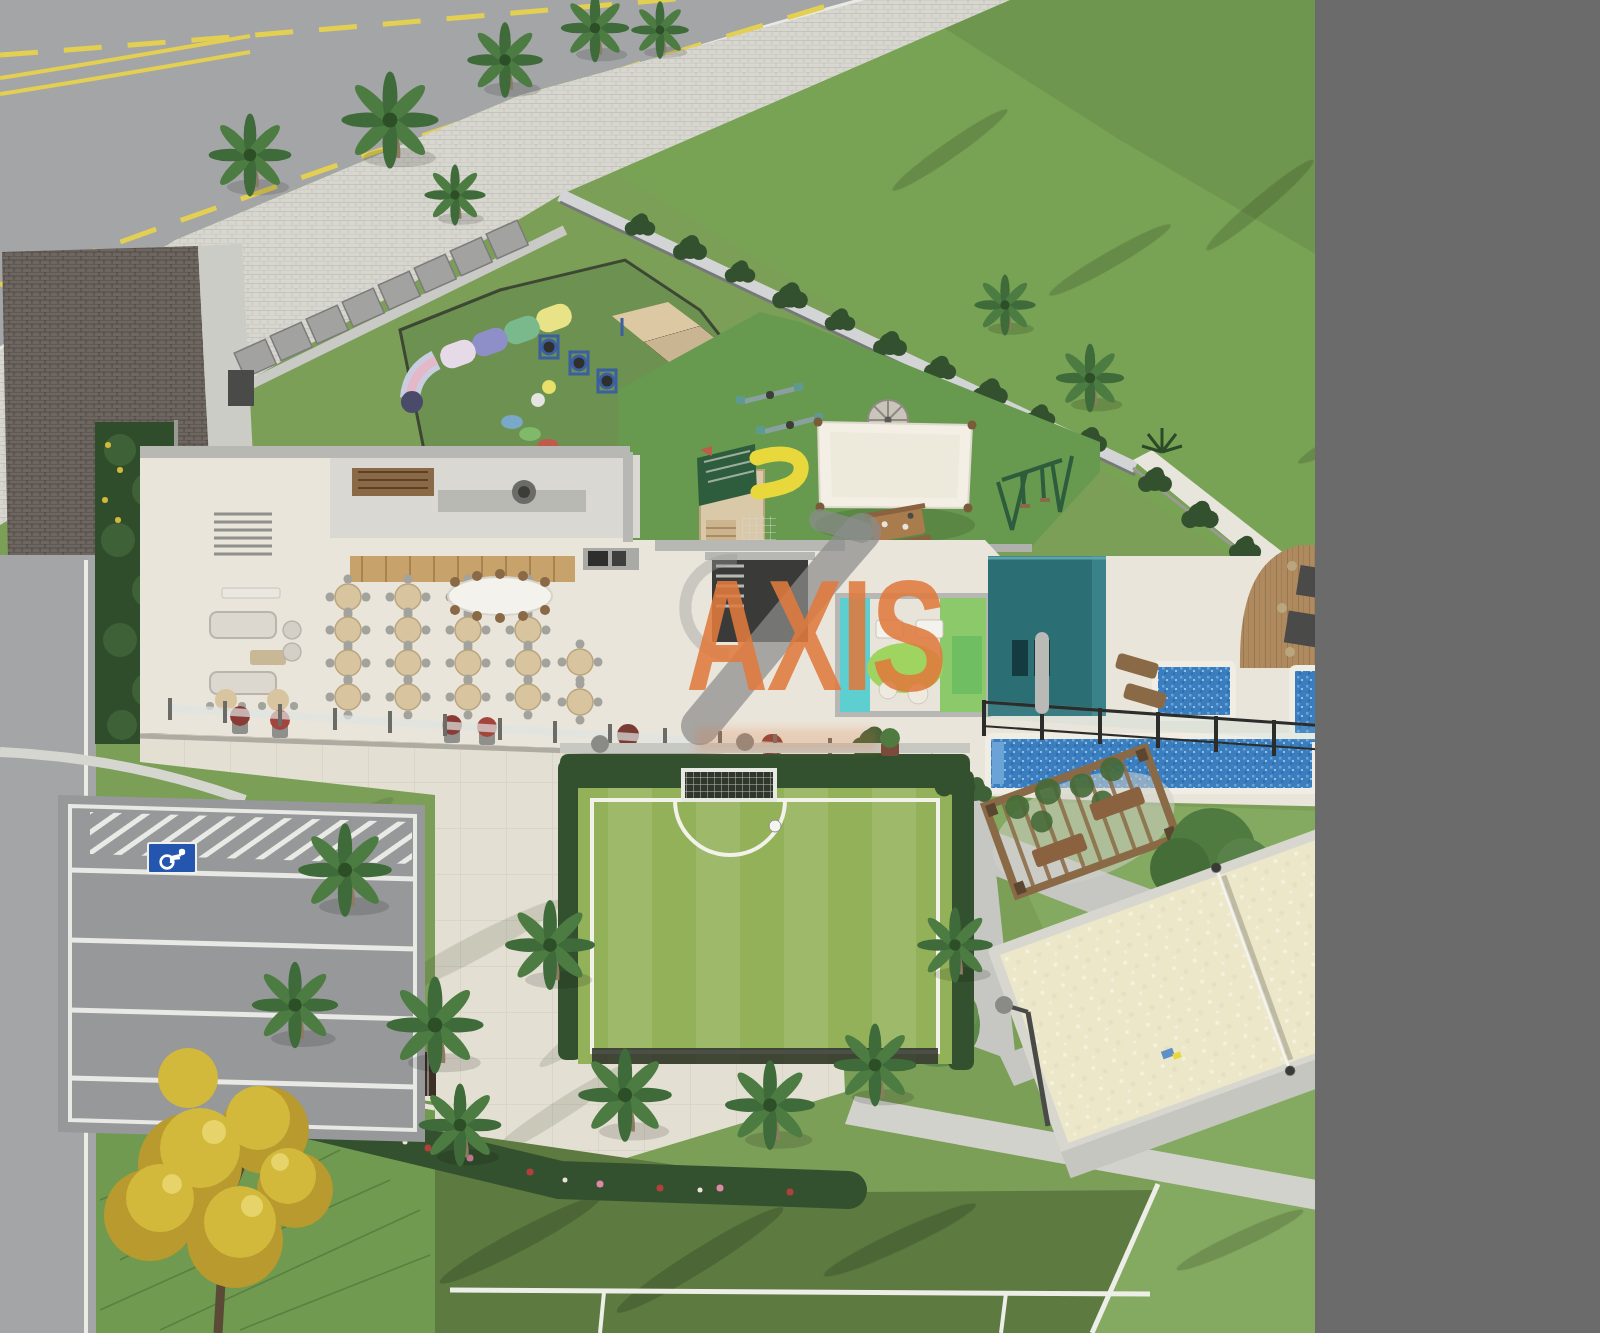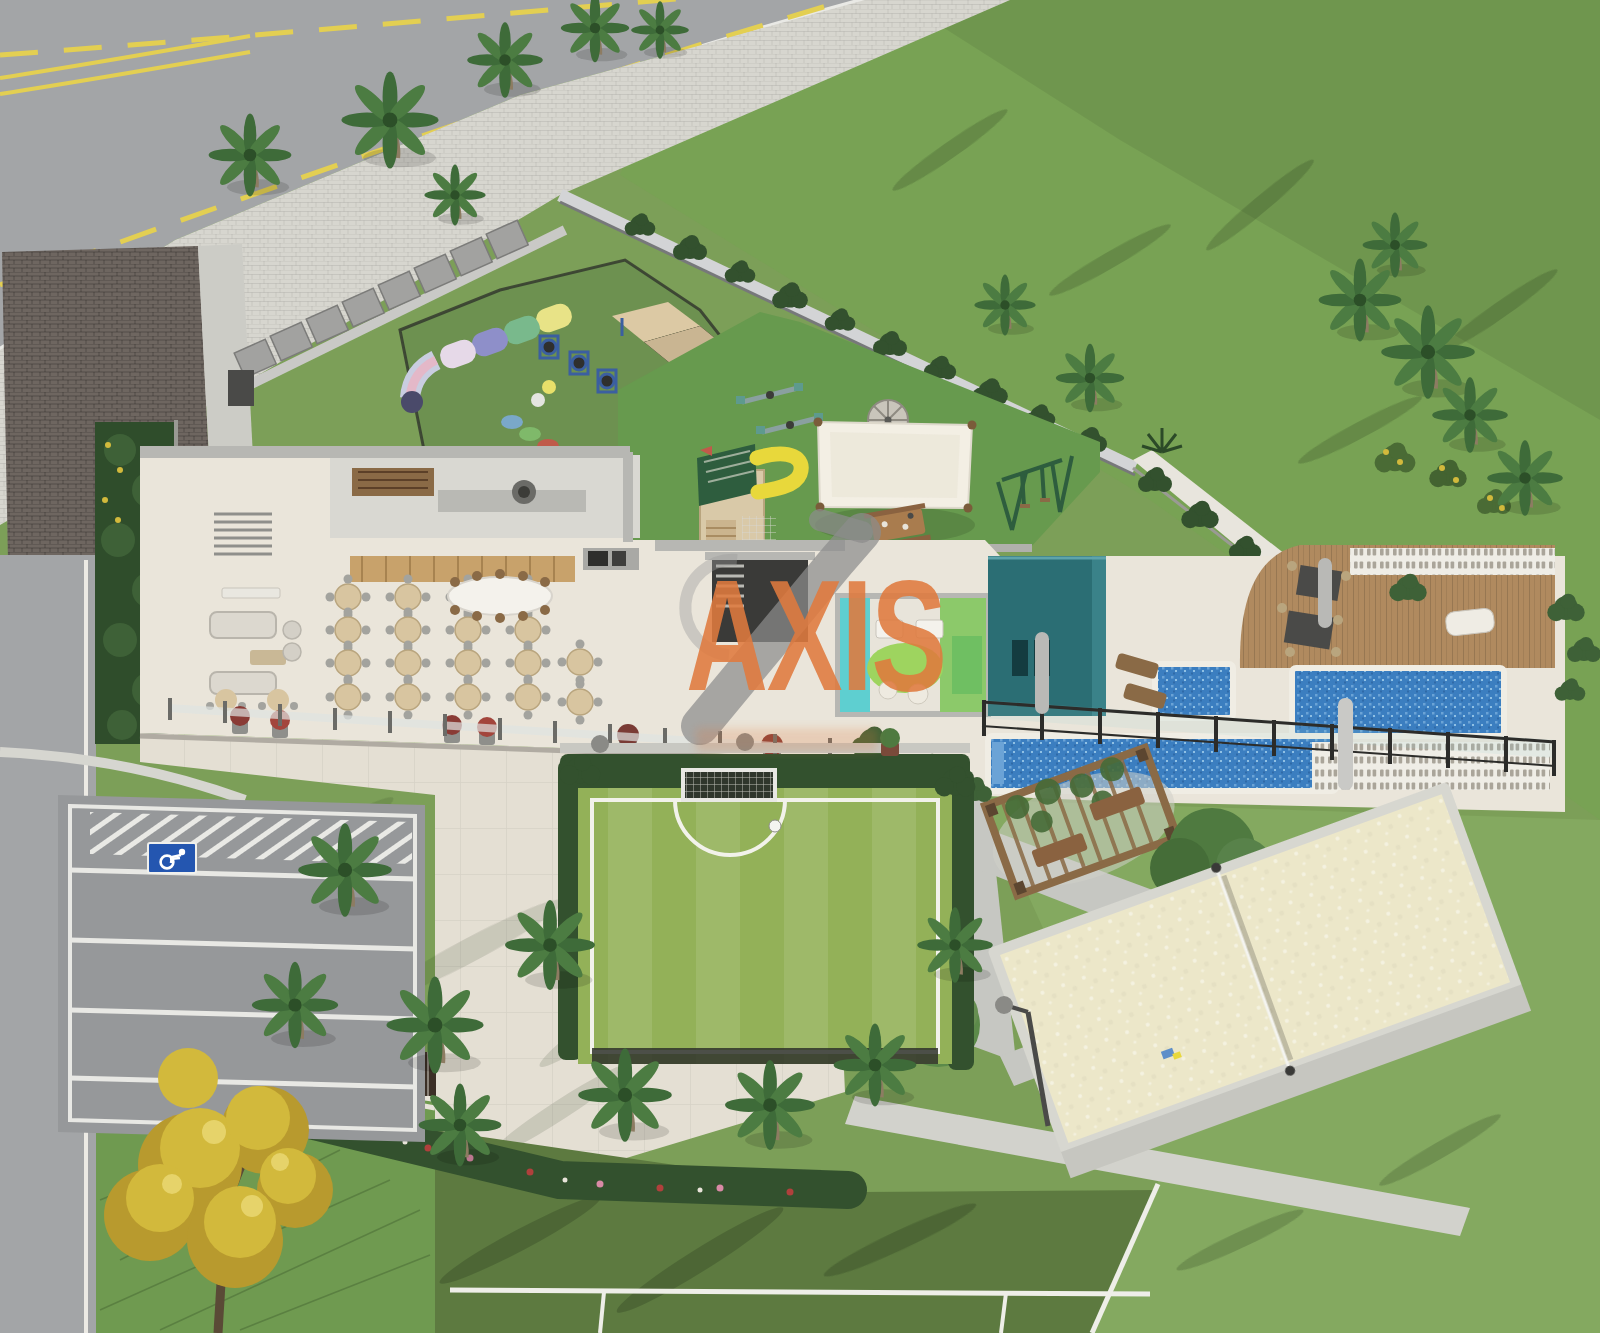--- a/index.html
+++ b/index.html
@@ -1,16 +1,16 @@
 <!DOCTYPE html>
 <html style="--lawn: #7c9f58; --lawn-rich: #78a254; --lawn-light: #84a960; --lawn-slope: #6f9a50; --court-dark: #5d7a40; --soccer: #93b158; --turf: #679a4e; --dogpark: #6d9150; --asphalt: #a3a5a7; --asphalt-dark: #96989a; --paver: #d7d6cf; --cream: #eae5da; --plaza: #e4dfd3; --wall: #b7b7b3; --wall-light: #d3d4d6; --white-wall: #e8e5dd; --brick: #6e6660; --wood: #b08a5f; --wood-dark: #8a6a46; --tan: #d8c5a0; --water: #3b7ec0; --water-light: #6ba3d6; --sand: #ece7c9; --teal: #2b6e74; --cyan: #5ecfd0; --lime: #9ed45f; --kidgreen: #6fbf62; --hedge: #33512e; --palm1: #3e6b39; --palm2: #4c7c42; --canopy: #4f7a40; --trunk: #8d7c62; --yellow-line: #e3cf52; --yellow-tree: #d2b93c; --yellow-tree-dark: #b89a2e; --flower-red: #b0403c; --flower-pink: #d98aa6; --roof-green: #2e5d3e; --slide-yellow: #e8d83b; --sail: #f3efe4; --navy: #3b5fa0; --handicap: #2456b0; --dark-fence: #2f332c; --steel: #4a4a48; --wm-color: #e07a3e; --wm-slash: #8c8c8c;"><head>
 <meta charset="utf-8">
 <style>
   html,body{margin:0;padding:0;background:#6b6b6b;font-family:"Liberation Sans",sans-serif;}
-  .stage{position:relative;width:1600px;height:1333px;overflow:hidden;background:#7c9f58;}
+  .stage{position:relative;width:1315px;height:1333px;overflow:hidden;background:#7c9f58;}
   .stage svg{position:absolute;inset:0;display:block;}
   .watermark{
     position:absolute;left:686px;top:556px;width:260px;height:210px;
     pointer-events:none;display:flex;flex-direction:column;align-items:flex-start;
   }
   .watermark .wm-text{
     font-family:"Liberation Sans",sans-serif;font-weight:bold;
     font-size:158px;line-height:1;letter-spacing:-2px;
     transform:scaleX(0.72);transform-origin:left top;
     color:var(--wm-color,#e07a3e);opacity:.88;

